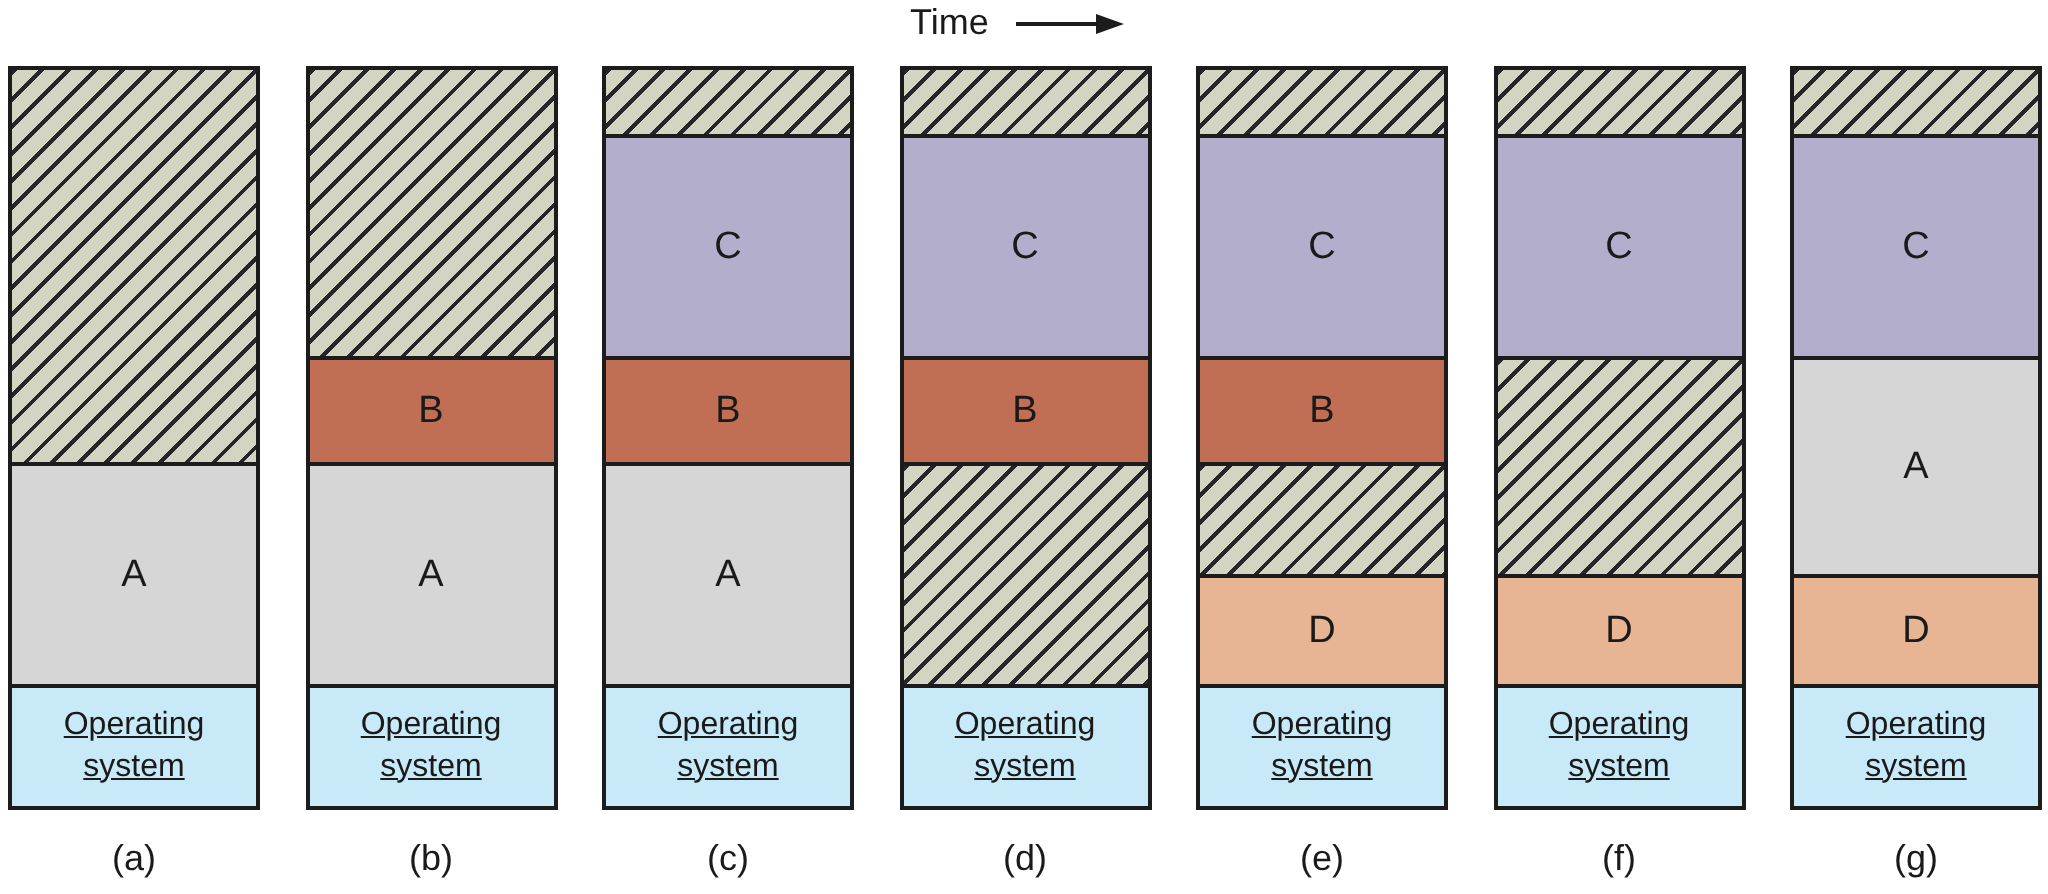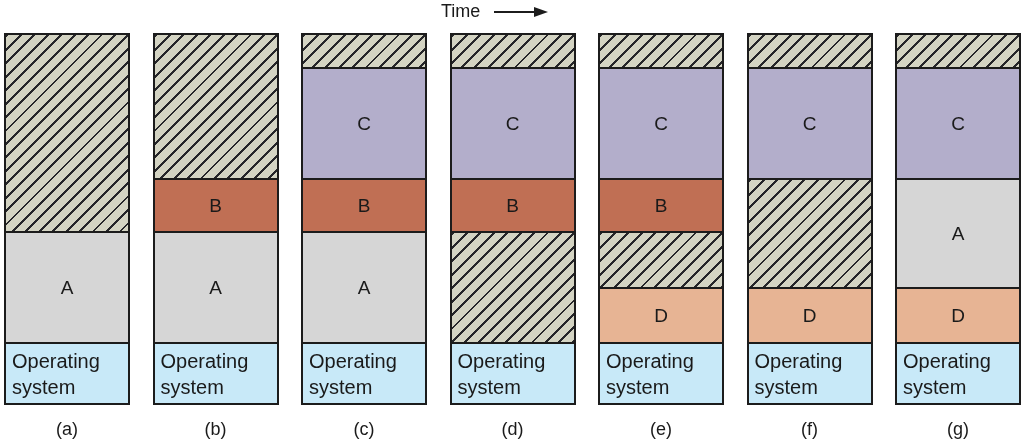--- a/index.html
+++ b/index.html
@@ -12,21 +12,21 @@
   .figure {
     position: relative;
     width: 1024px;
     height: 447px;
     background: #ffffff;
     overflow: hidden;
   }
   
   .time-header {
     position: absolute;
-    left: 441px;
+    left: 455px;
     top: 1px;
     display: flex;
     align-items: center;
     gap: 14px;
     font-size: 18px;
   }
   .time-arrow {
     position: relative;
     width: 54px;
     height: 12px;
@@ -86,24 +86,25 @@
   .seg.free {
     background: repeating-linear-gradient(
       135deg,
       var(--hatch-line) 0px,
       var(--hatch-line) 2px,
       var(--hatch-bg) 2px,
       var(--hatch-bg) 9.5px
     );
   }
   .seg.os {
-    font-size: 20px;
+    font-size: 16px;
     line-height: 1.3;
-    text-align: left;
+    text-align: center;
     padding: 0 6px;
+    text-decoration: underline;
   }
   .col-label {
     margin-top: 14px;
     font-size: 18px;
   }
 </style>
 </head>
 <body>
 
 <div class="figure">

